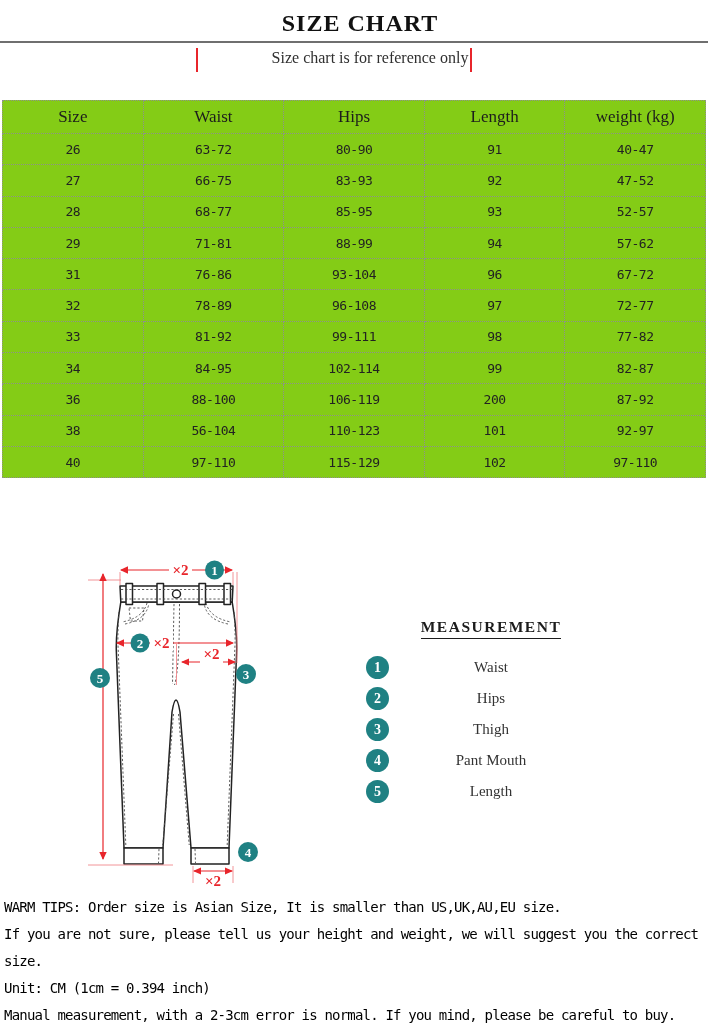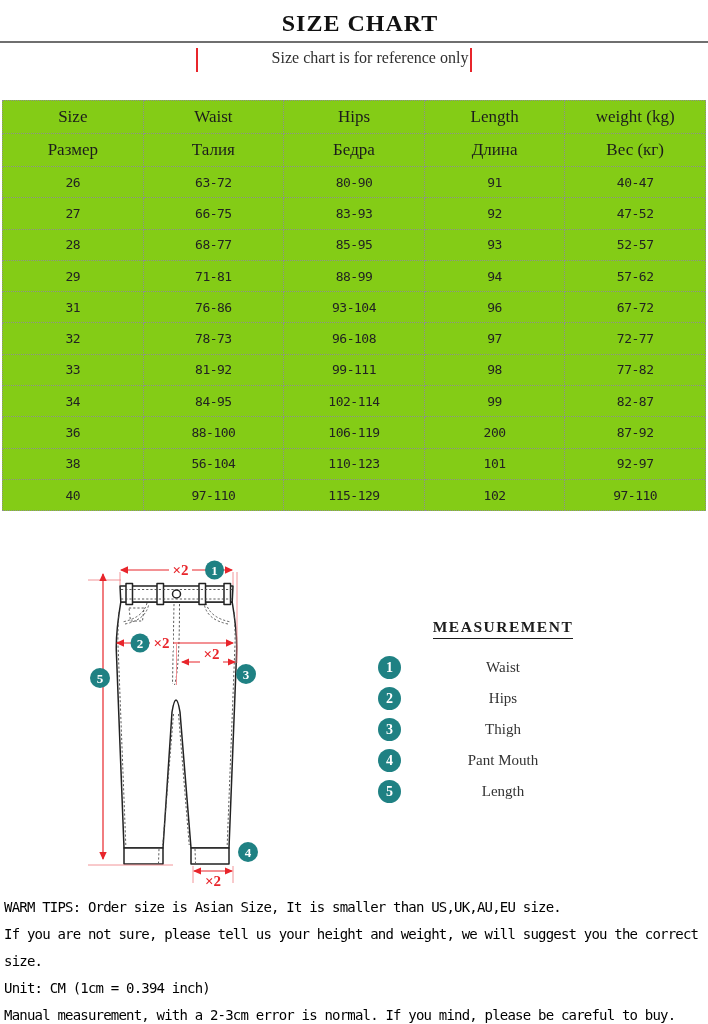--- a/index.html
+++ b/index.html
@@ -39,21 +39,21 @@
   .size-table th {
     height:33px; font-weight:normal; font-size:17px; color:#1c1c1c;
   }
   .size-table td {
     height:31.3px; font-family:"DejaVu Sans Mono", monospace;
     font-size:13px; letter-spacing:-0.5px; color:#222;
   }
   
   .diagram { position:absolute; top:552px; left:55px; width:215px; height:340px; }
   
-  .legend { position:absolute; top:618px; left:368px; width:270px; }
+  .legend { position:absolute; top:618px; left:356px; width:270px; }
   .legend-title {
     display:block; width:fit-content; margin:0 auto 13px auto;
     font-size:15.5px; font-weight:bold; letter-spacing:1.5px; color:#1c1c1c;
     border-bottom:1.5px solid #1c1c1c; padding-bottom:2px; text-align:center;
   }
   .m-item { position:relative; height:31px; }
   .m-badge {
     position:absolute; left:10px; top:4px; width:23px; height:23px;
     border-radius:50%; background:#1f8183; color:#ffffff;
     font-family:"Liberation Serif", serif; font-weight:bold; font-size:14px;
@@ -92,27 +92,20 @@
 
   <table class="size-table">
     <thead>
       <tr>
         <th>Size</th>
         <th>Waist</th>
         <th>Hips</th>
         <th>Length</th>
         <th>weight (kg)</th>
       </tr>
-      <tr>
-        <th>Размер</th>
-        <th>Талия</th>
-        <th>Бедра</th>
-        <th>Длина</th>
-        <th>Вес (кг)</th>
-      </tr>
     </thead>
     <tbody>
         <tr>
           <td>26</td>
           <td>63-72</td>
           <td>80-90</td>
           <td>91</td>
           <td>40-47</td>
         </tr>
         <tr>
@@ -138,21 +131,21 @@
         </tr>
         <tr>
           <td>31</td>
           <td>76-86</td>
           <td>93-104</td>
           <td>96</td>
           <td>67-72</td>
         </tr>
         <tr>
           <td>32</td>
-          <td>78-73</td>
+          <td>78-89</td>
           <td>96-108</td>
           <td>97</td>
           <td>72-77</td>
         </tr>
         <tr>
           <td>33</td>
           <td>81-92</td>
           <td>99-111</td>
           <td>98</td>
           <td>77-82</td>

